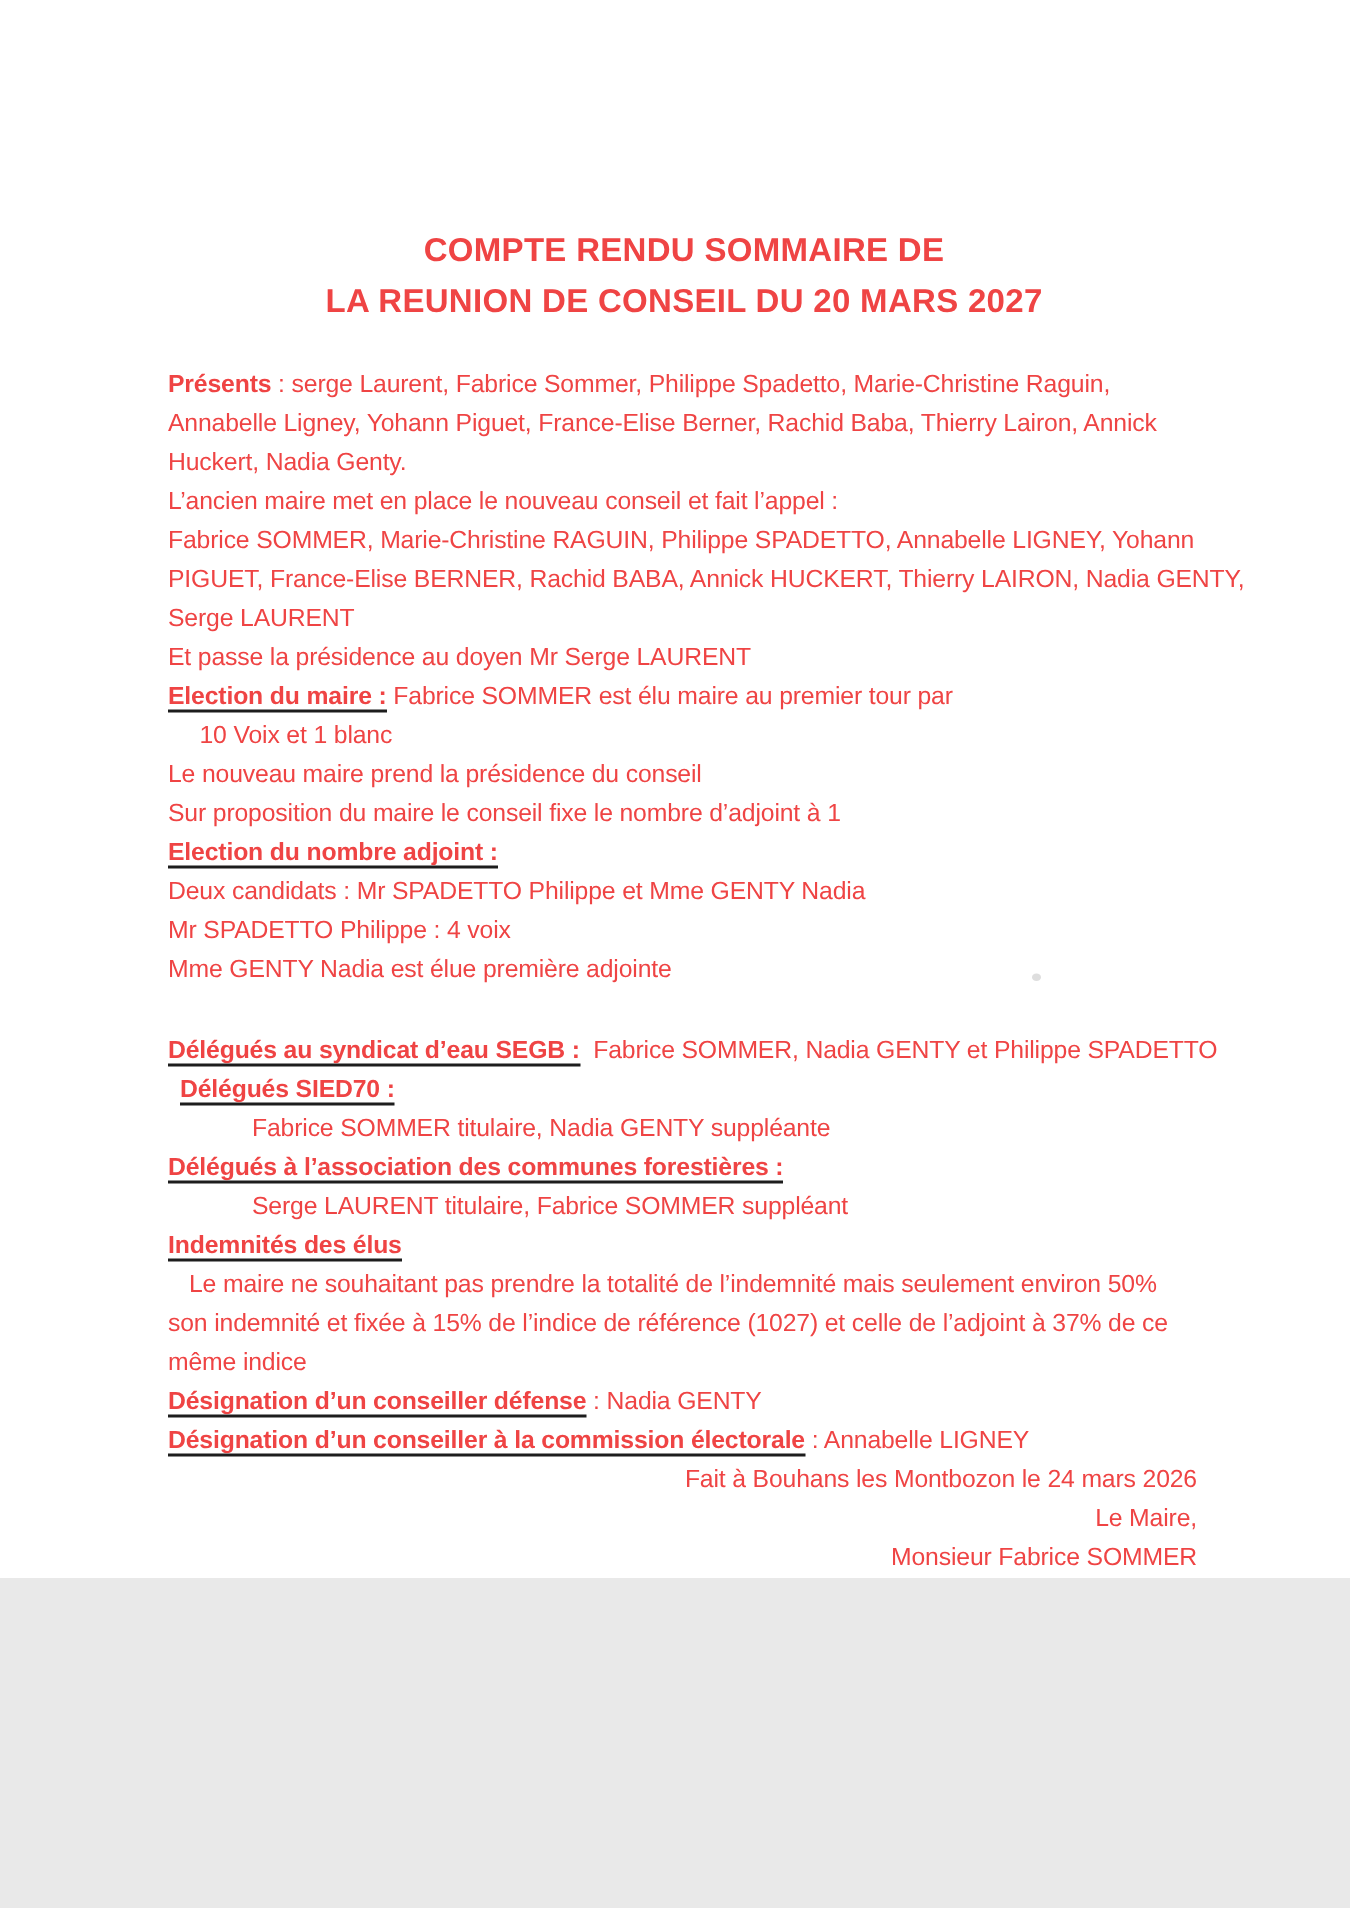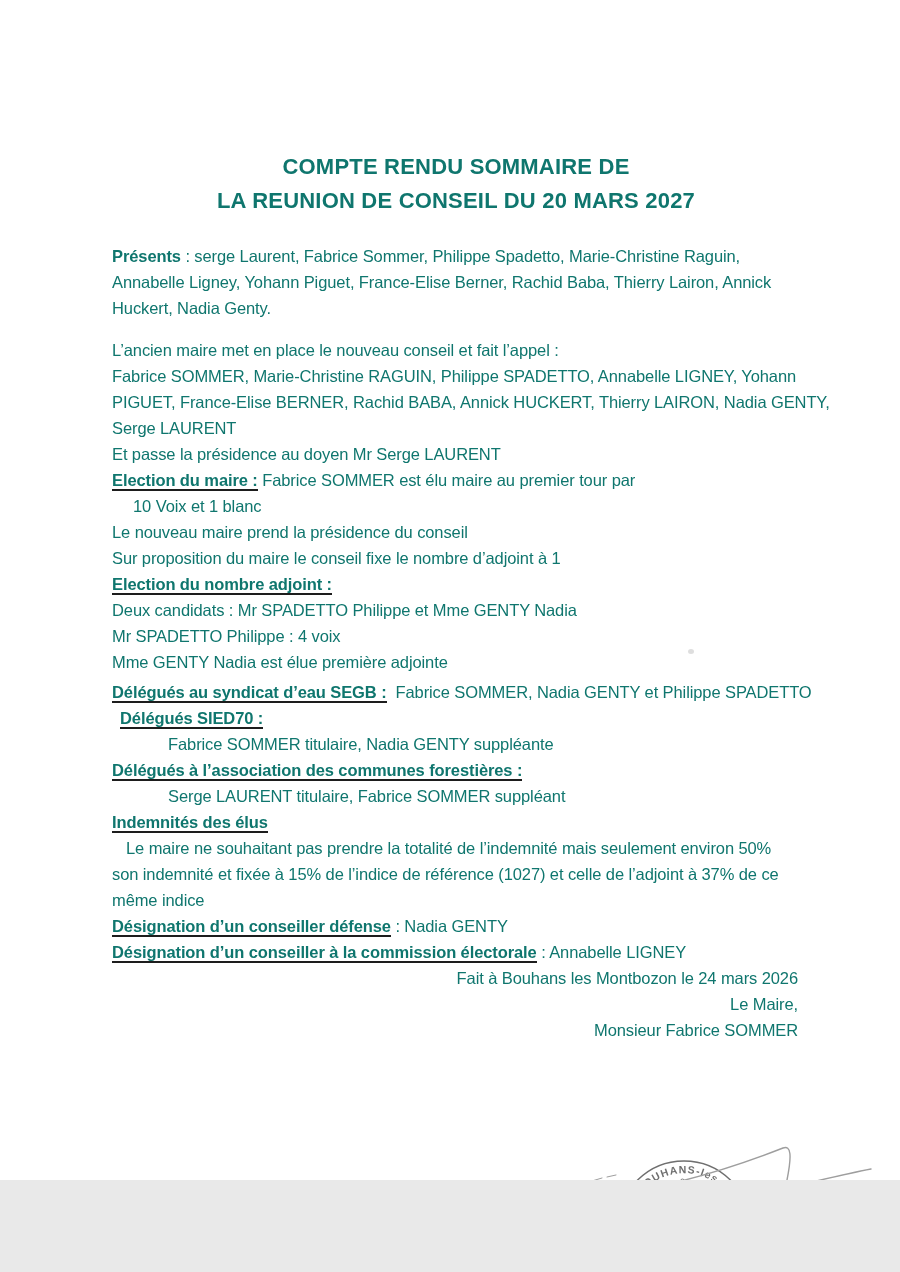--- a/index.html
+++ b/index.html
@@ -1,31 +1,31 @@
 <!DOCTYPE html>
 <html><head>
 <meta charset="utf-8">
 <style>
   html,body { margin:0; padding:0; background:#e9e9e9; }
   .page {
-    position:relative; width:900px; height:1180px; margin:0 auto;
+    position:relative; width:900px; height:1052px; margin:0 auto;
     background:#ffffff; overflow:hidden;
     font-family:"Liberation Sans","DejaVu Sans",sans-serif;
-    color:#0f766e;
+    color:#ef4444;
   }
   .col { position:absolute; left:112px; top:0; width:688px; }
   .title { text-align:center; font-weight:700; font-size:22px; line-height:34px; padding-top:150px; letter-spacing:.2px; }
   .ln { font-size:16.5px; line-height:26px; white-space:pre; letter-spacing:-.1px; }
   .b  { font-weight:700; }
   .hu { font-weight:700; border-bottom:2px solid #1d1d1d; }
   .right { text-align:right; padding-right:2px; }
   .mt25 { margin-top:25px; }
-  .mt16 { margin-top:16px; }
+  .mt16 { }
   .mt26 { margin-top:26px; }
-  .mt18 { margin-top:4px; }
+  .mt18 { margin-top:28px; }
   .ind20 { padding-left:21px; }
   .ind8  { padding-left:8px; }
   .ind14 { padding-left:14px; }
   .ind56 { padding-left:56px; }
   .speck { position:absolute; left:688px; top:649px; width:6px; height:5px; background:#b5b5b5; border-radius:50%; opacity:.45; }
   .stamp { position:absolute; left:609px; top:1152px; }
   .sig   { position:absolute; left:430px; top:1135px; }
 </style>
 </head>
 <body>

